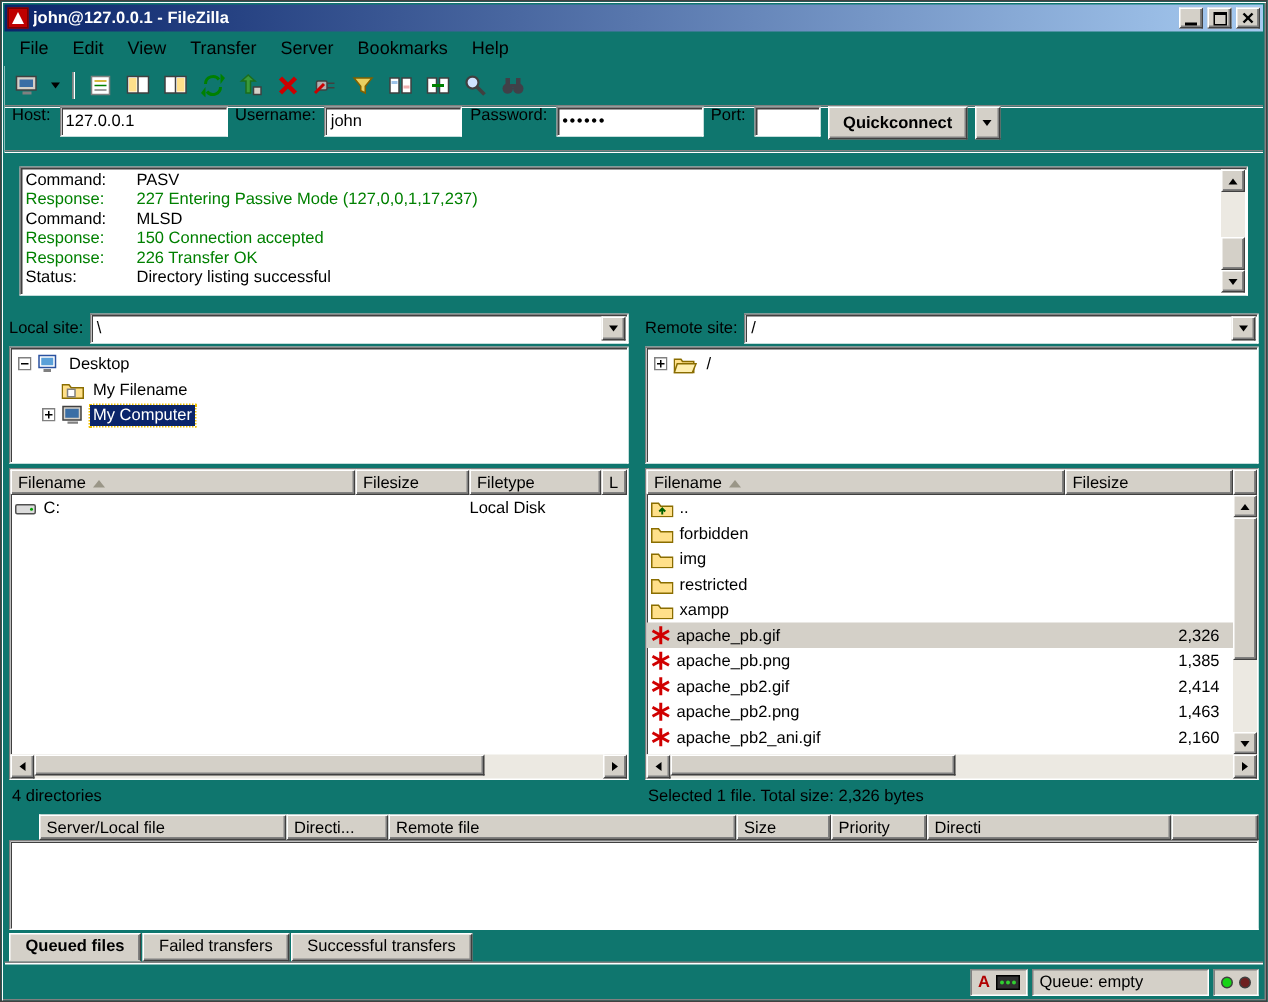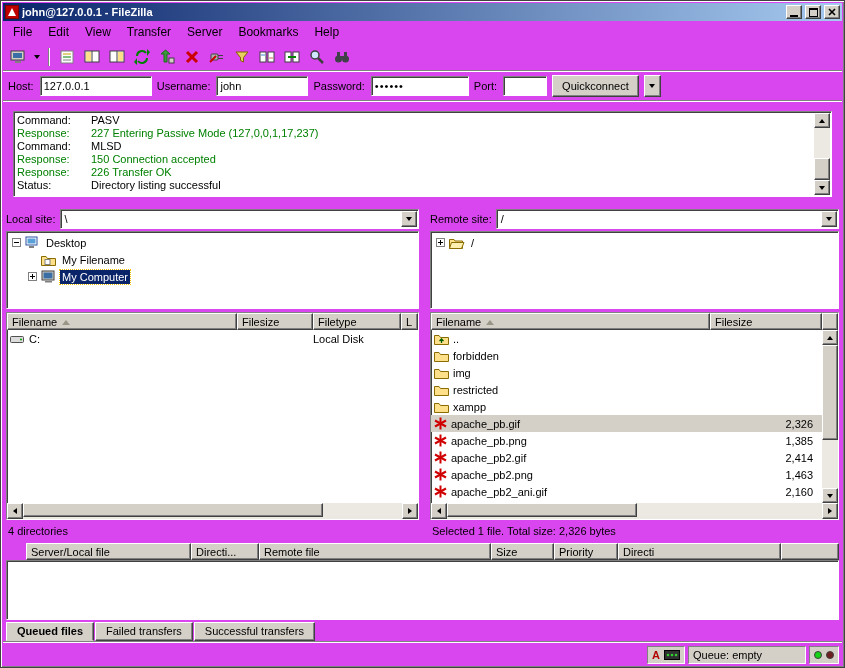--- a/index.html
+++ b/index.html
@@ -1,25 +1,25 @@
 <!DOCTYPE html>
 <html><head>
 <meta charset="utf-8">
 <style>
   * { margin:0; padding:0; box-sizing:border-box; }
   html,body { background:#808080; }
   body { font-family:"Liberation Sans", sans-serif; font-size:11px; color:#000; }
 
-  .window { width:845px; height:668px; background:#d946ef;
+  .window { width:845px; height:668px; background:#0f766e;
     border:1px solid #404040; box-shadow: inset 1px 1px 0 #fff, inset -1px -1px 0 #808080;
     padding:2px; display:flex; flex-direction:column; }
 
   
   .raised { background:#d4d0c8; border:1px solid; border-color:#fff #404040 #404040 #fff;
-    box-shadow: inset -1px -1px 0 #808080; }
+    box-shadow: inset -1px -1px 0 #808080; font-weight: bold; }
 
   
   .titlebar { height:18px; flex:0 0 18px; display:flex; align-items:center; gap:3px;
     background:linear-gradient(to right,#0a246a,#a6caf0); padding:0 2px; }
   .title-text { color:#fff; font-weight:bold; font-size:11px; flex:1;
     white-space:nowrap; overflow:hidden; }
   .app-icon { width:14px; height:14px; background:#bf0000; color:#fff; display:flex;
     align-items:center; justify-content:center; font-size:9px; font-weight:bold;
     border:1px solid #7a0000; }
   .tbtn { width:16px; height:14px; display:flex; align-items:center; justify-content:center; }
@@ -32,21 +32,21 @@
   .menu-item { padding:3px 8px; }
 
   
   .toolbar { height:28px; flex:0 0 28px; display:flex; align-items:center; padding:2px 3px; gap:1px;
     border-bottom:1px solid #808080; box-shadow:0 1px 0 #fff; }
   .tool { width:24px; height:22px; display:flex; align-items:center; justify-content:center; }
   .tool-dd { width:12px; height:22px; display:flex; align-items:center; justify-content:center; }
   .tsep { width:2px; height:18px; border-left:1px solid #808080; border-right:1px solid #fff; margin:0 4px; }
 
   
-  .qcbar { height:30px; flex:0 0 30px; display:flex; align-items:center; gap:5px; padding:0 5px;
+  .qcbar { height:30px; flex:0 0 30px; display:flex; align-items:flex-start; gap:5px; padding:0 5px;
     border-bottom:1px solid #808080; box-shadow:0 1px 0 #fff; }
   .qcbar label { margin-right:1px; }
   .field { height:20px; font-family:"Liberation Sans",sans-serif; font-size:11px; padding:1px 3px;
     background:#fff; border:1px solid; border-color:#808080 #fff #fff #808080;
     box-shadow: inset 1px 1px 0 #404040; outline:none; }
   .f-host { width:112px; } .f-user { width:92px; } .f-pass { width:98px; letter-spacing:1px; } .f-port { width:44px; }
   .qc-btn { height:22px; padding:0 9px; font-size:11px; display:flex; align-items:center; }
   .qc-dd { width:17px; height:22px; display:flex; align-items:center; justify-content:center; }
 
   

